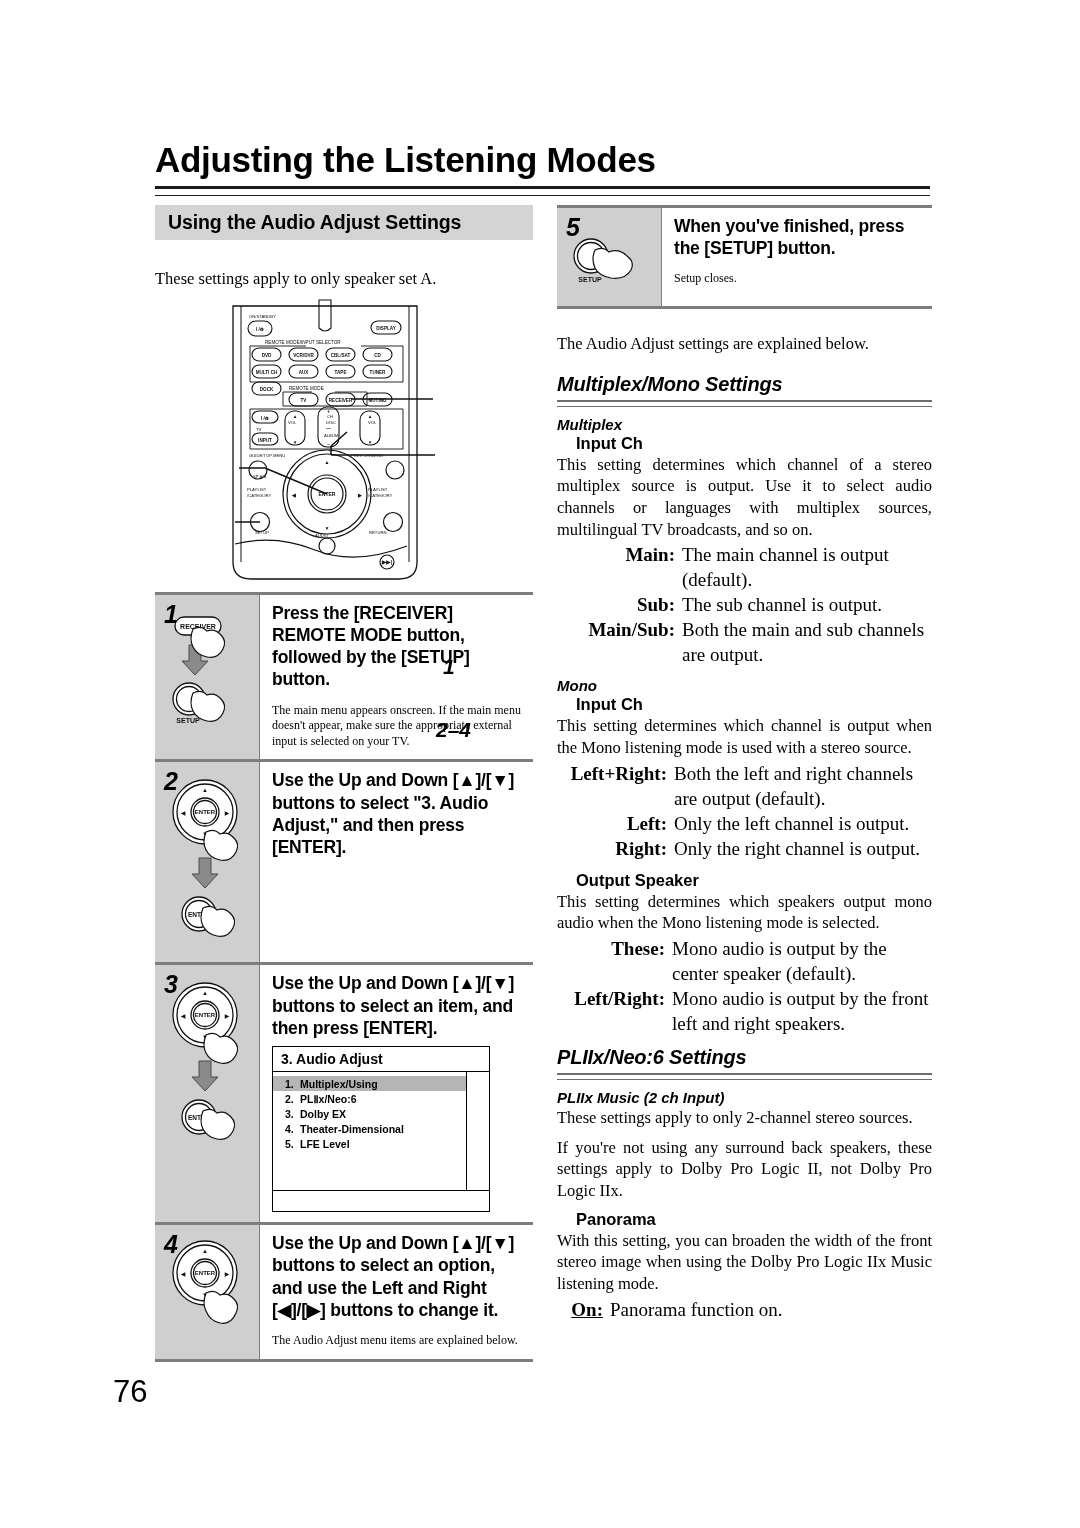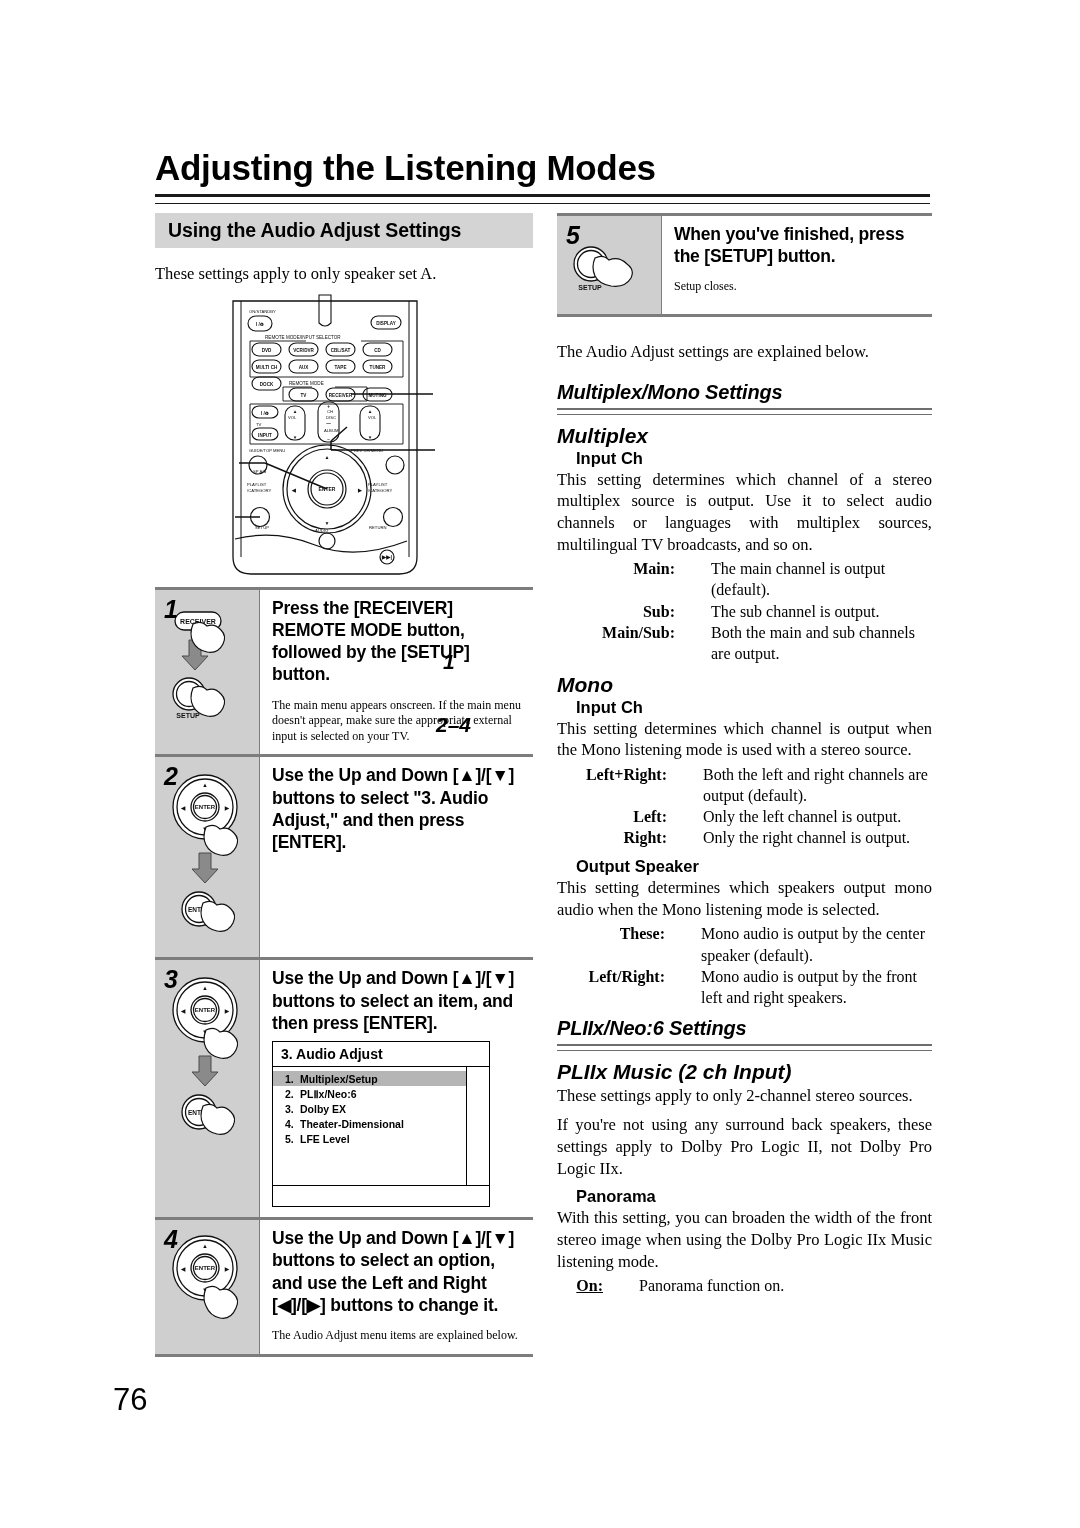--- a/index.html
+++ b/index.html
@@ -10,21 +10,21 @@
   body {
     width: 1080px;
     height: 1528px;
     position: relative;
     font-family: "Liberation Serif", serif;
     color: #000;
     overflow: hidden;
   }
   .page {
     position: absolute;
-    left: 0; top: 8px;
+    left: 0; top: 0;
     width: 1080px;
     height: 1212px;
   }
 
   
   .page-title {
     position: absolute;
     left: 155px;
     top: 140px;
     font-family: "Liberation Sans", sans-serif;
@@ -51,21 +51,21 @@
   .sec-bar {
     background: #d4d4d4;
     font-family: "Liberation Sans", sans-serif;
     font-weight: bold;
     font-size: 19.5px;
     padding: 6px 12px 6px 13px;
     letter-spacing: -0.1px;
   }
   .lead {
     font-size: 16.5px;
-    margin-top: 15px;
+    margin-top: 28px;
     line-height: 1.32;
   }
 
   
   .remote-wrap {
     position: relative;
     width: 378px;
     height: 290px;
     margin-top: 4px;
   }
@@ -160,43 +160,42 @@
     height: 4px;
     border-top: 2.4px solid #6e6e6e;
     border-bottom: 1px solid #6e6e6e;
     margin-top: 4px;
     margin-bottom: 9px;
   }
   .h3 {
     font-family: "Liberation Sans", sans-serif;
     font-weight: bold;
     font-style: italic;
-    font-size: 21px;
+    font-size: 15px;
     margin-bottom: 1px;
   }
   .h4 {
     font-family: "Liberation Sans", sans-serif;
     font-weight: bold;
     font-size: 16.5px;
     margin-left: 19px;
     margin-bottom: 1px;
   }
   .para {
     font-size: 16.5px;
     line-height: 1.315;
     margin-bottom: 8px;
     text-align: justify;
   }
   .para.tight { margin-bottom: 3px; }
   .defs { margin: 2px 0 9px 0; }
   .def {
     display: flex;
-    font-size: 16px;
+    font-size: 19px;
     line-height: 1.315;
-    gap: 29px;
   }
   .def .term {
     flex: 0 0 auto;
     text-align: right;
     font-weight: bold;
     padding-right: 7px;
   }
   .def .desc { flex: 1 1 auto; }
   .defs.w-multiplex .term { width: 118px; }
   .defs.w-mono .term      { width: 110px; }
@@ -461,21 +460,21 @@
           </svg>
         </div>
         <div class="step-body">
           <div class="step-head">Use the Up and Down [▲]/[▼] buttons to select an item, and then press [ENTER].</div>
 
           <div class="osd">
             <div class="osd-title">3.  Audio Adjust</div>
             <div class="osd-main">
               <div class="osd-list">
                 <div class="osd-row sel">
-                  <span class="n">1.</span><span>Multiplex/Setup</span>
+                  <span class="n">1.</span><span>Multiplex/Using</span>
                 </div>
                 <div class="osd-row">
                   <span class="n">2.</span><span>PLⅡx/Neo:6</span>
                 </div>
                 <div class="osd-row">
                   <span class="n">3.</span><span>Dolby EX</span>
                 </div>
                 <div class="osd-row">
                   <span class="n">4.</span><span>Theater-Dimensional</span>
                 </div>

